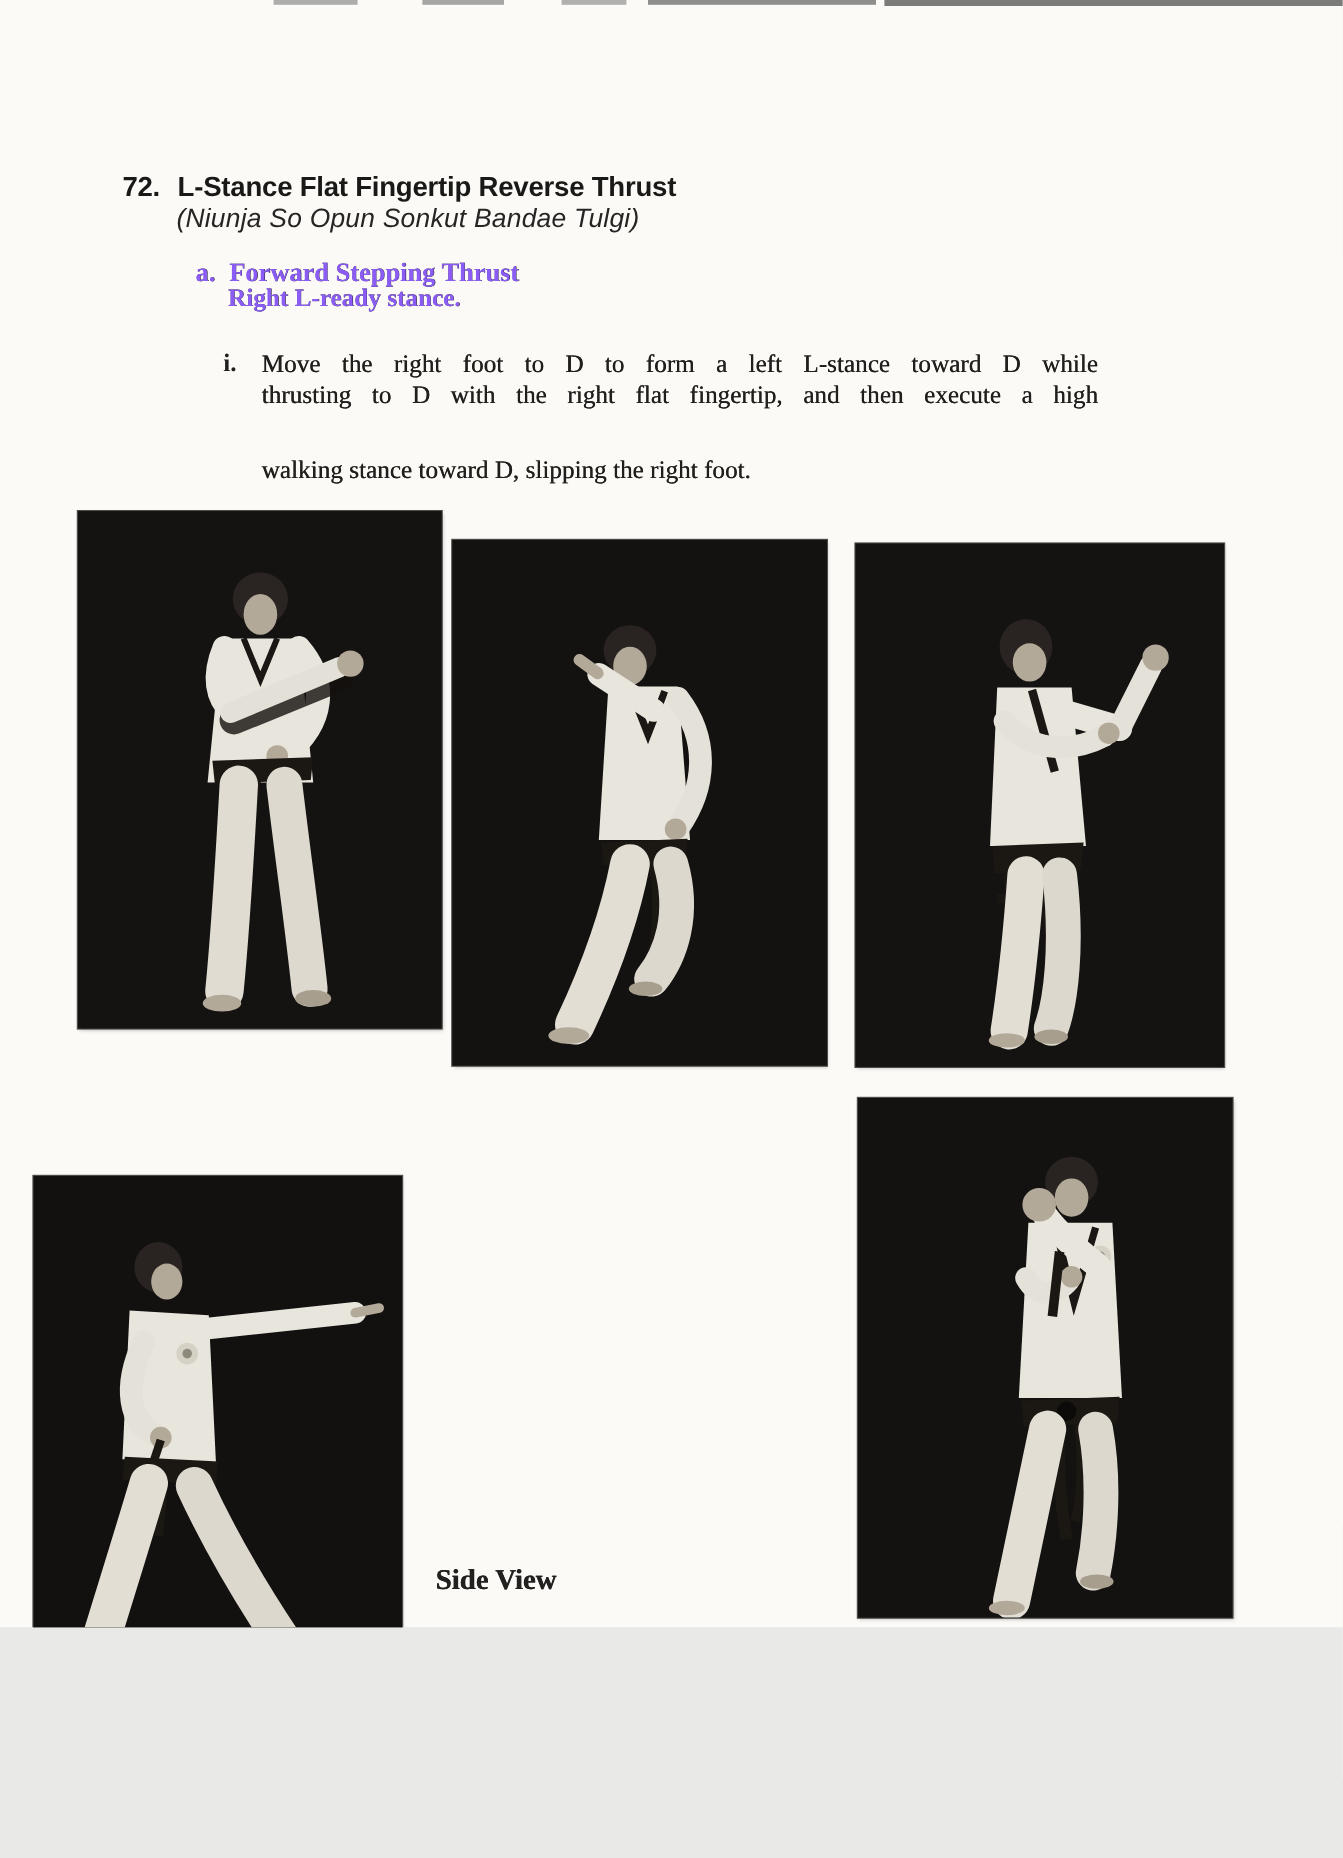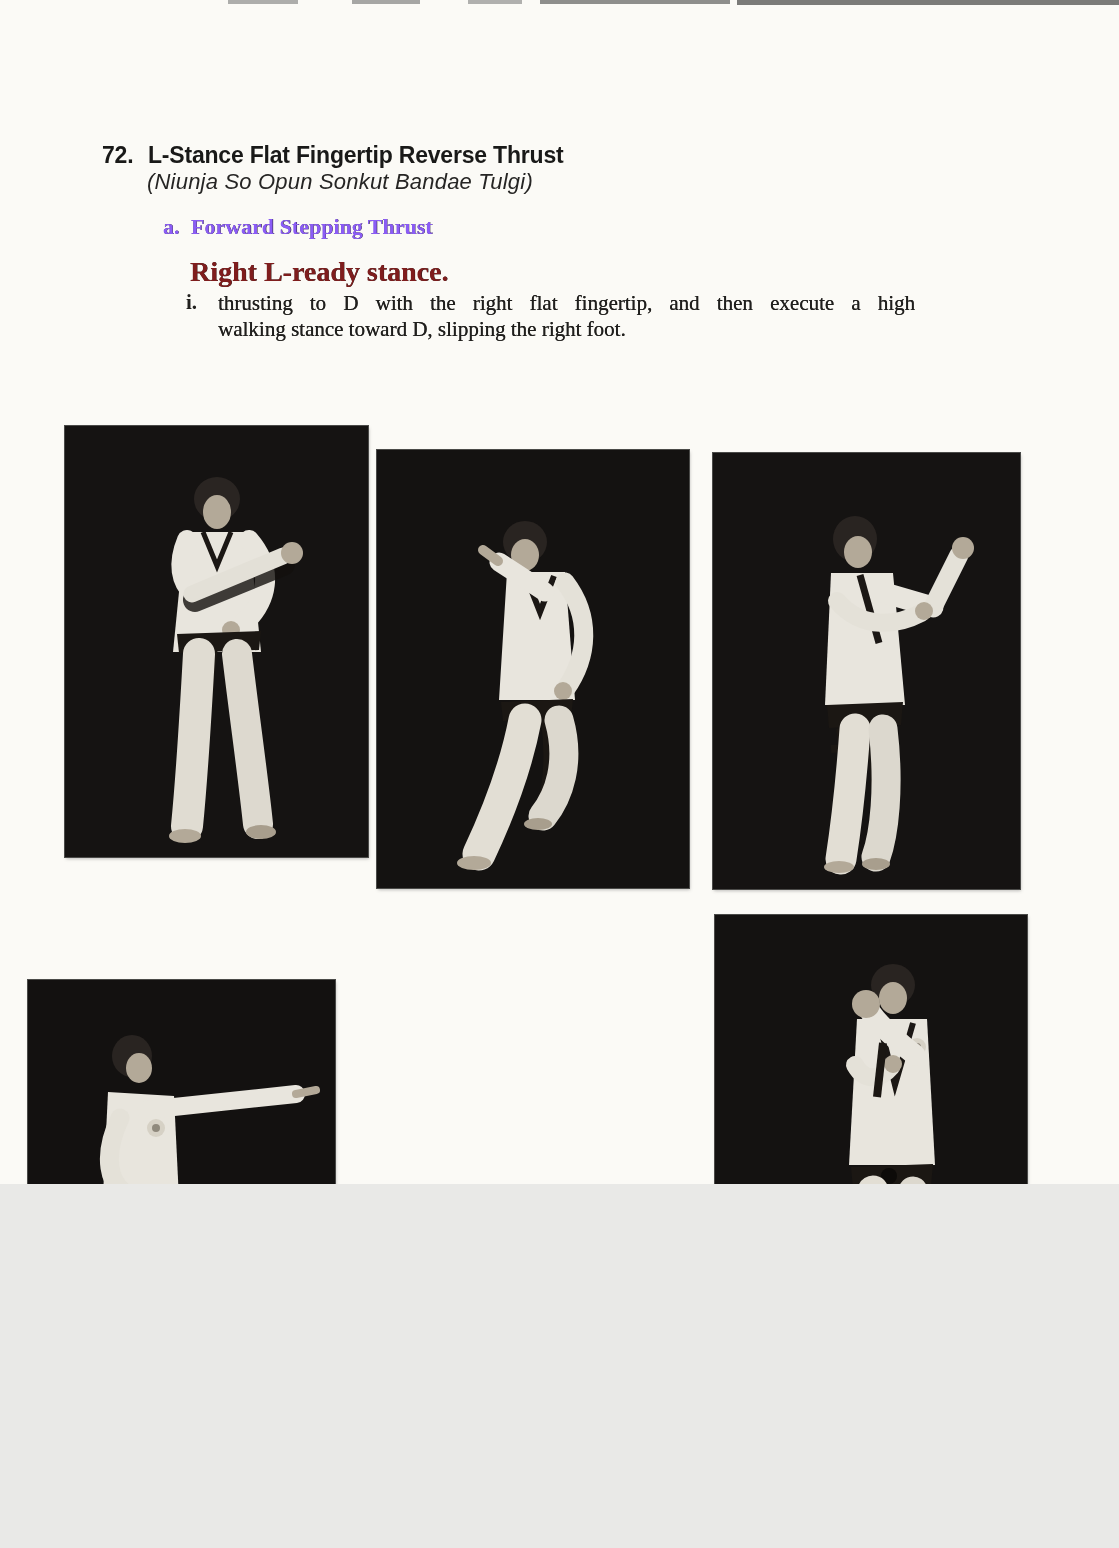--- a/index.html
+++ b/index.html
@@ -1,19 +1,19 @@
 <!DOCTYPE html>
 <html><head>
 <meta charset="utf-8">
 <style>
   html,body{margin:0;padding:0;}
   body{background:#e9e9e7;}
   .page{
     position:relative;
-    width:1119px;height:1184px;
+    width:1119px;height:1356px;
     background:#fbfaf6;
     overflow:hidden;
     font-family:"Liberation Serif", serif;
     color:#1f1e1c;
   }
   
   .scanline{position:absolute;top:0;background:#9a9a9a;}
   
   .sec-head{
     position:absolute;left:102px;top:142px;
@@ -28,36 +28,36 @@
     font-style:italic;font-size:22px;letter-spacing:0.2px;
     color:#262524;white-space:nowrap;
   }
   .subsec{
     position:absolute;left:163px;top:214px;
     font-weight:bold;font-size:22px;color:#8b5cf6;white-space:nowrap;
     text-shadow:0.3px 0 0 #1c1b1a;
   }
   .subsec .letter{display:inline-block;width:28px;}
   .stance{
-    position:absolute;left:190px;top:256px;
-    font-weight:bold;font-size:28px;color:#7f1d1d;white-space:nowrap;
+    position:absolute;left:190px;top:236px;
+    font-weight:bold;font-size:21px;color:#8b5cf6;white-space:nowrap;
     text-shadow:0.3px 0 0 #1c1b1a;
   }
   
   .step-marker{
     position:absolute;left:186px;top:290px;
     font-weight:bold;font-size:21px;color:#201f1d;
   }
   .step-body{
     position:absolute;left:218px;top:290px;width:697px;
     font-size:21px;line-height:26px;color:#201f1d;
     text-shadow:0.25px 0 0 #201f1d;
   }
   .step-line{text-align:justify;text-align-last:justify;}
-  .step-line.last{text-align-last:left;}
+  .step-line.last{text-align-last:left;margin-top:36px;}
   
   .photo{
     position:absolute;background:#161413;
     box-shadow:0 0 0 1px #4a4a48, 1px 2px 3px rgba(80,80,80,.35);
   }
   .photo svg{display:block;width:100%;height:100%;}
   
   .sideview{
     position:absolute;left:363px;top:1304px;
     font-weight:bold;font-size:24px;color:#22211f;white-space:nowrap;
@@ -85,20 +85,21 @@
   </div>
   <div class="romanized">(Niunja So Opun Sonkut Bandae Tulgi)</div>
 
   <div class="subsec">
     <span class="letter">a.</span><span>Forward Stepping Thrust</span>
   </div>
   <div class="stance">Right L-ready stance.</div>
 
   <div class="step-marker">i.</div>
   <div class="step-body">
+    <div class="step-line">Move the right foot to D to form a left L-stance toward D while</div>
     <div class="step-line">thrusting to D with the right flat fingertip, and then execute a high</div>
     <div class="step-line last">walking stance toward D, slipping the right foot.</div>
   </div>
 
   <div class="photo" style="left:65px;top:426px;width:303px;height:431px;" aria-label="Front view: ready stance, right arm bent across chest">
     <svg viewBox="0 0 303 431">
       <rect x="0" y="0" width="303" height="431" fill="#151312"></rect>
       <ellipse cx="152" cy="73" rx="23" ry="22" fill="#2a2522"></ellipse>
       <ellipse cx="152" cy="86" rx="14" ry="17" fill="#b3a998"></ellipse>
       <path d="M120,106 L184,106 L196,226 L108,226 Z" fill="#e8e5dd"></path>

